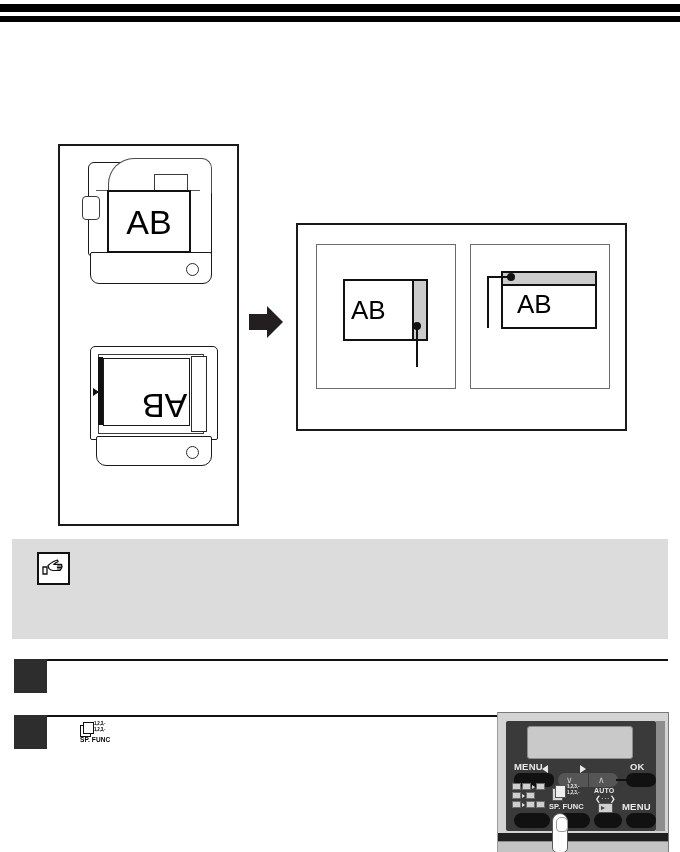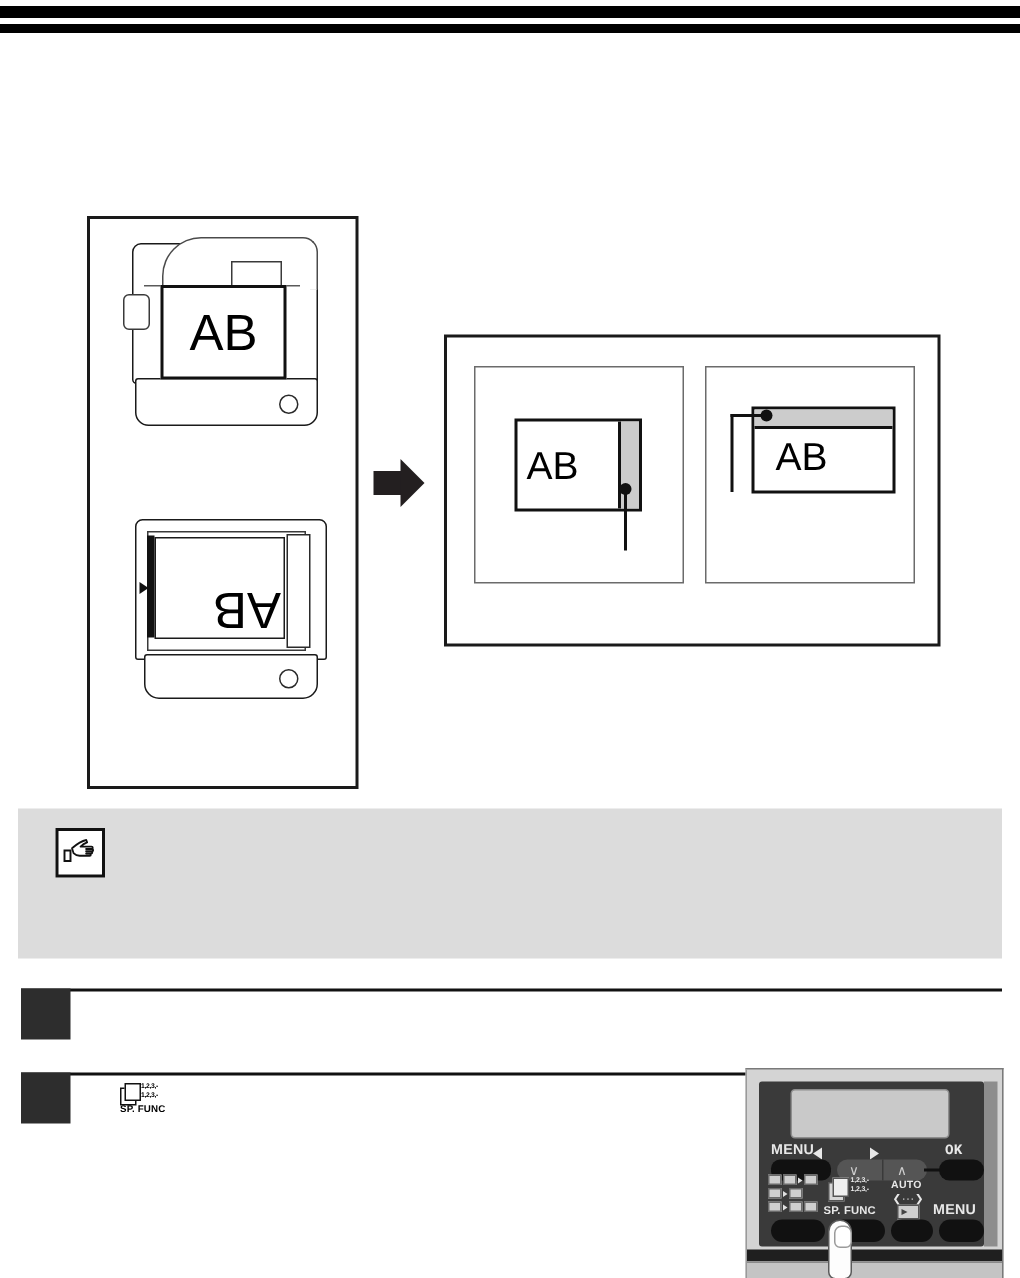--- a/index.html
+++ b/index.html
@@ -135,21 +135,21 @@
   .panel-edge-r{position:absolute;left:158px;top:8px;width:9px;height:110px;
                 background:#8d8d8d;}
   .lcd{position:absolute;left:21px;top:5px;width:104px;height:31px;
        background:#c9c9c9;border:1px solid #8d8d8d;border-radius:3px;}
   .row-label{position:absolute;color:#e8e8e8;font-size:9.5px;font-weight:bold;
              letter-spacing:0.2px;}
   .btn{position:absolute;background:#111;border-radius:6px;}
   .btn-wide{border-radius:8px;}
 
   .lbl-menu{left:8px;top:40px;}
-  .lbl-ok{left:124px;top:40px;font-family:Liberation Mono, monospace;}
+  .lbl-ok{left:124px;top:40px;}
   .lbl-zoom{left:116px;top:80px;font-size:9.5px;}
   .lbl-spfunc{left:43px;top:81px;font-size:7.5px;letter-spacing:0.1px;}
   .lbl-auto{left:88px;top:66px;font-size:7px;}
 
   .arrow-left-g{position:absolute;left:36px;top:44px;width:0;height:0;
                 border-right:6px solid #e8e8e8;border-top:4px solid transparent;
                 border-bottom:4px solid transparent;}
   .arrow-right-g{position:absolute;left:74px;top:44px;width:0;height:0;
                  border-left:6px solid #e8e8e8;border-top:4px solid transparent;
                  border-bottom:4px solid transparent;}

